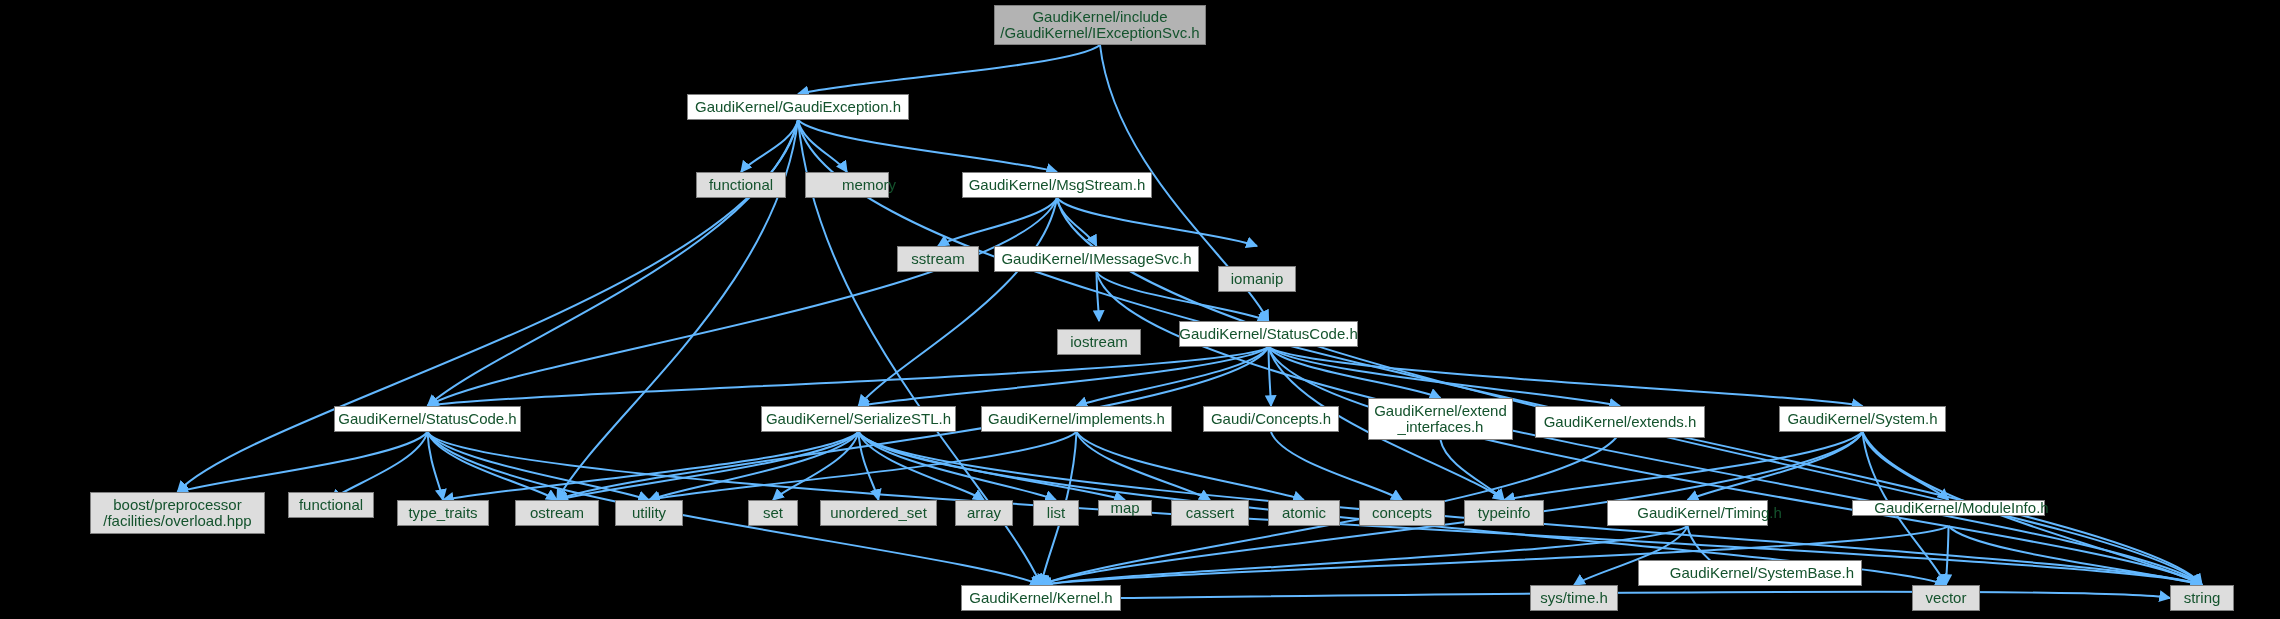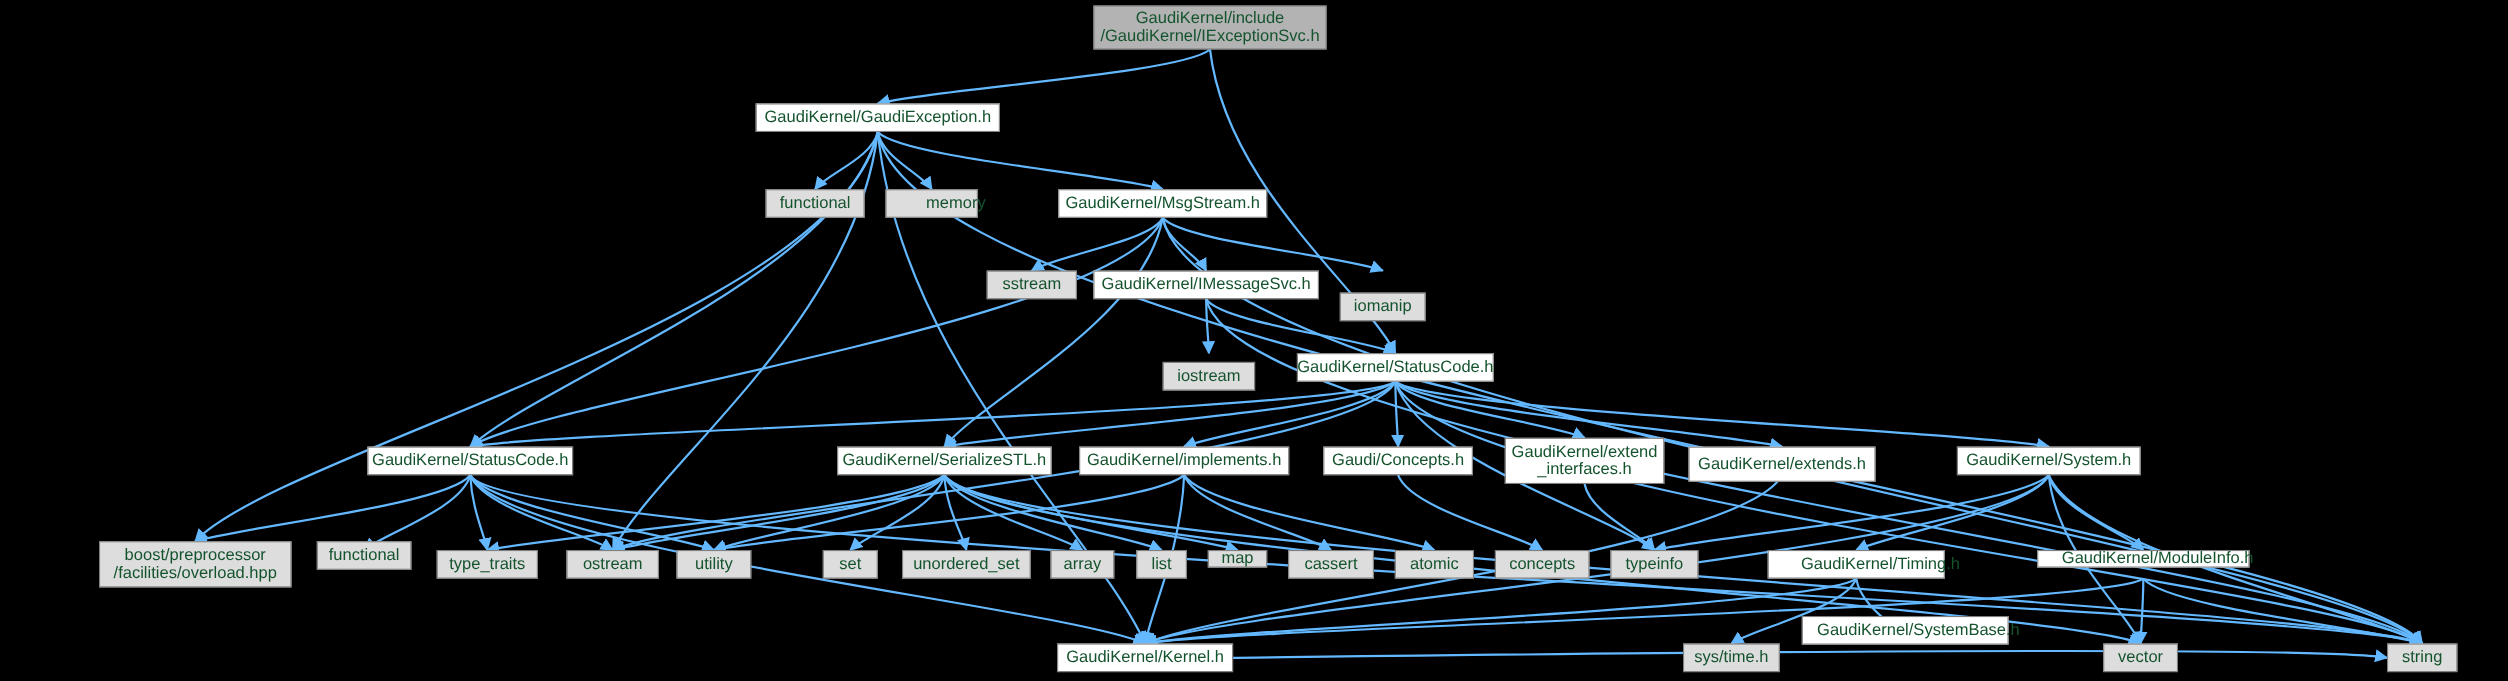--- a/index.html
+++ b/index.html
@@ -124,17 +124,17 @@
       <div class="node sys" style="left: 1033px; top: 500px; width: 46px; height: 26px;">list</div>
       <div class="node sys" style="left: 1098px; top: 500px; width: 54px; height: 16px;">map</div>
       <div class="node sys" style="left: 1171px; top: 500px; width: 78px; height: 26px;">cassert</div>
       <div class="node sys" style="left: 1268px; top: 500px; width: 72px; height: 26px;">atomic</div>
       <div class="node sys" style="left: 1359px; top: 500px; width: 86px; height: 26px;">concepts</div>
       <div class="node sys" style="left: 1464px; top: 500px; width: 80px; height: 26px;">typeinfo</div>
       <div class="node hdr" style="left: 1607px; top: 500px; width: 161px; height: 26px; padding-left: 44px;">GaudiKernel/Timing.h</div>
       <div class="node hdr" style="left: 1852px; top: 500px; width: 193px; height: 16px; padding-left: 26px;">GaudiKernel/ModuleInfo.h</div>
       <div class="node hdr" style="left: 961px; top: 585px; width: 160px; height: 26px;">GaudiKernel/Kernel.h</div>
       <div class="node sys" style="left: 1530px; top: 585px; width: 88px; height: 26px;">sys/time.h</div>
-      <div class="node hdr" style="left: 1638px; top: 560px; width: 188px; height: 26px; padding-left: 24px;">GaudiKernel/SystemBase.h</div>
+      <div class="node hdr" style="left: 1638px; top: 560px; width: 224px; height: 26px; padding-left: 24px;">GaudiKernel/SystemBase.h</div>
       <div class="node sys" style="left: 1912px; top: 585px; width: 68px; height: 26px;">vector</div>
       <div class="node sys" style="left: 2170px; top: 585px; width: 64px; height: 26px;">string</div>
     </div>
 </div>
 
 </body></html>

